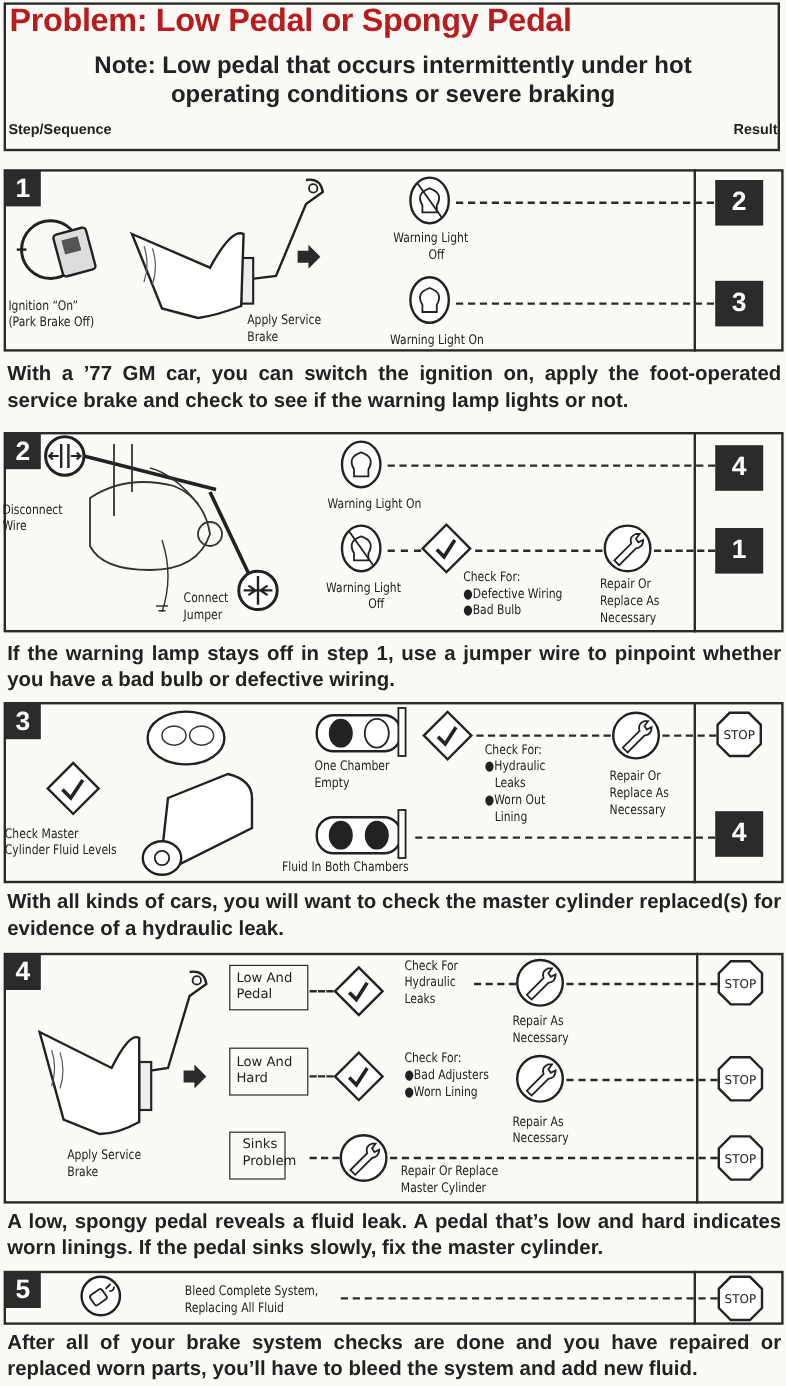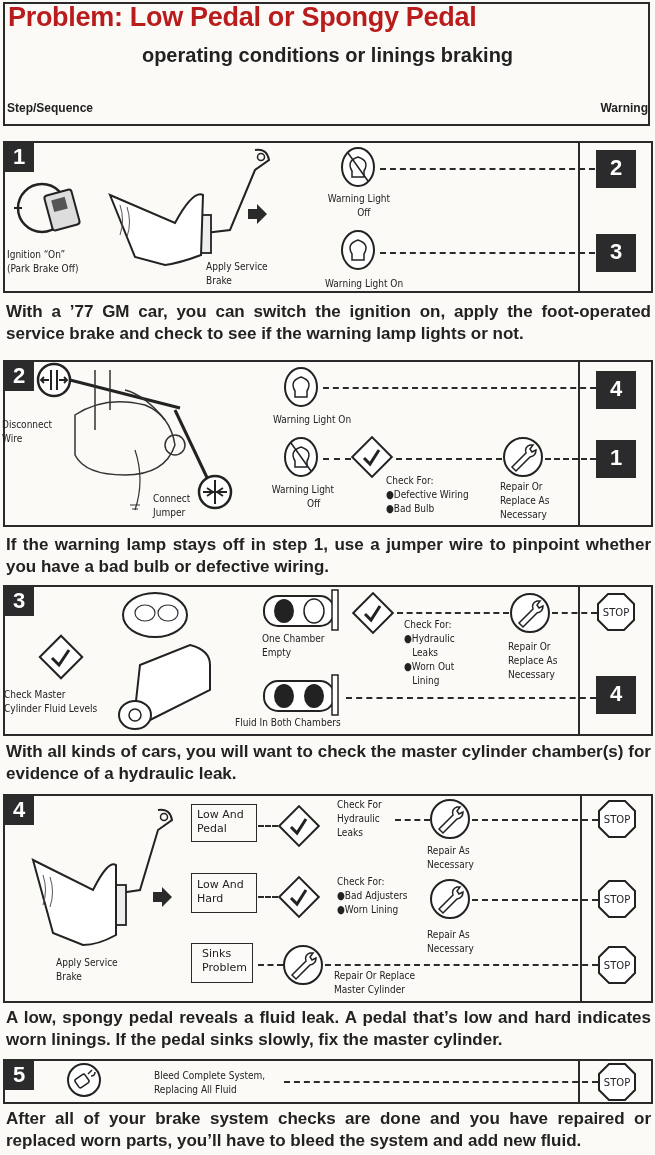--- a/index.html
+++ b/index.html
@@ -19,24 +19,25 @@
   .box { border: 1.5px solid #2a2a2a; box-sizing: border-box; background: #fbfaf7; }
   .stop { width: 38px; height: 38px; }
   svg { overflow: visible; }
 </style>
 </head>
 <body>
 
 <div class="abs hdr-box"></div>
 <div class="abs title">Problem: Low Pedal or Spongy Pedal</div>
 <div class="abs note">
-  <div>operating conditions or linings braking</div>
+  <div>Note: Low pedal that occurs intermittently under hot</div>
+  <div>operating conditions or severe braking</div>
 </div>
 <div class="abs colhdr" style="left:7px;">Step/Sequence</div>
-<div class="abs colhdr" style="right:7px;">Warning</div>
+<div class="abs colhdr" style="right:7px;">Result</div>
 
 <div class="abs panel" style="left:3px;top:141px;width:650px;height:152px;"></div>
 <div class="abs divider" style="left:578px;top:141px;height:152px;"></div>
 <div class="abs stepnum" style="left:4px;top:142px;">1</div>
 
 <svg class="abs" style="left:10px;top:170px;" width="75" height="80">
   <circle cx="32" cy="38" r="24" fill="none" stroke="#222" stroke-width="2.5"></circle>
   <rect x="38" y="22" width="28" height="36" rx="3" fill="#ddd" stroke="#222" stroke-width="2" transform="rotate(-15 52 40)"></rect>
   <rect x="44" y="28" width="14" height="12" fill="#555" transform="rotate(-15 52 40)"></rect>
   <line x1="4" y1="38" x2="12" y2="38" stroke="#222" stroke-width="2"></line>
@@ -218,21 +219,21 @@
 <svg class="abs" style="left:262px;top:675px;" width="82" height="40">
   <rect x="2" y="6" width="70" height="30" rx="14" fill="#fff" stroke="#222" stroke-width="2"></rect>
   <rect x="70" y="0" width="6" height="40" fill="#fff" stroke="#222" stroke-width="1.5"></rect>
   <ellipse cx="22" cy="21" rx="10" ry="12" fill="#222"></ellipse>
   <ellipse cx="52" cy="21" rx="10" ry="12" fill="#222"></ellipse>
 </svg>
 <div class="abs small" style="left:235px;top:716px;">Fluid In Both Chambers</div>
 <div class="abs dash" style="left:346px;top:697px;width:250px;"></div>
 <div class="abs resnum" style="left:596px;top:676px;">4</div>
 
-<div class="abs caption" style="top:741px;">With all kinds of cars, you will want to check the master cylinder chamber(s) for evidence of a hydraulic leak.</div>
+<div class="abs caption" style="top:741px;">With all kinds of cars, you will want to check the master cylinder replaced(s) for evidence of a hydraulic leak.</div>
 
 <div class="abs panel" style="left:3px;top:794px;width:650px;height:209px;"></div>
 <div class="abs divider" style="left:580px;top:794px;height:209px;"></div>
 <div class="abs stepnum" style="left:4px;top:795px;">4</div>
 
 <svg class="abs" style="left:28px;top:805px;" width="150" height="145">
   <path d="M130 5 q12 -2 14 10 l-14 10 l-18 60 l-20 3" fill="none" stroke="#222" stroke-width="2"></path>
   <circle cx="136" cy="12" r="3.5" fill="none" stroke="#222" stroke-width="1.5"></circle>
   <rect x="88" y="80" width="10" height="40" fill="#eee" stroke="#222" stroke-width="1.8"></rect>
   <path d="M5 55 L65 85 Q80 55 88 60 L88 130 Q70 140 55 140 L25 128 Z" fill="#fff" stroke="#222" stroke-width="2"></path>
@@ -296,21 +297,21 @@
 <div class="abs small" style="left:427px;top:928px;">
   <div>Repair As</div>
   <div>Necessary</div>
 </div>
 <div class="abs dash" style="left:472px;top:899px;width:126px;"></div>
 <svg class="abs stop" style="left:598px;top:880px;" viewBox="0 0 38 38">
   <polygon points="11,1 27,1 37,11 37,27 27,37 11,37 1,27 1,11" fill="#fff" stroke="#222" stroke-width="2"></polygon>
   <text x="19" y="23" text-anchor="middle" font-family="DejaVu Sans, sans-serif" font-size="10" fill="#222">STOP</text>
 </svg>
 
-<div class="abs box small" style="left:191px;top:943px;width:62px;height:40px;padding:3px 10px;transform:none;">
+<div class="abs box small" style="left:191px;top:943px;width:47px;height:40px;padding:3px 10px;transform:none;">
   <div>Sinks</div>
   <div>Problem</div>
 </div>
 <div class="abs dash" style="left:258px;top:964px;width:25px;"></div>
 <svg class="abs" style="left:282px;top:944px;" width="42" height="42">
   <circle cx="21" cy="21" r="19" fill="#fff" stroke="#222" stroke-width="2"></circle>
   <path d="M10 31 l14 -14 q-2 -6 4 -8 l3 0 l-3 4 l2 3 l4 -2 q0 6 -6 7 l-14 14 z" fill="none" stroke="#222" stroke-width="1.5"></path>
 </svg>
 <div class="abs small" style="left:334px;top:969px;">
   <div>Repair Or Replace</div>

